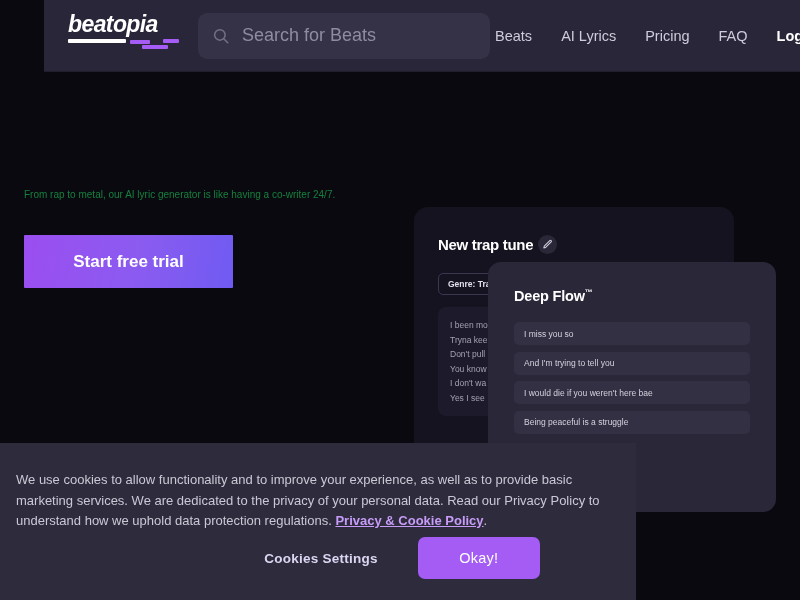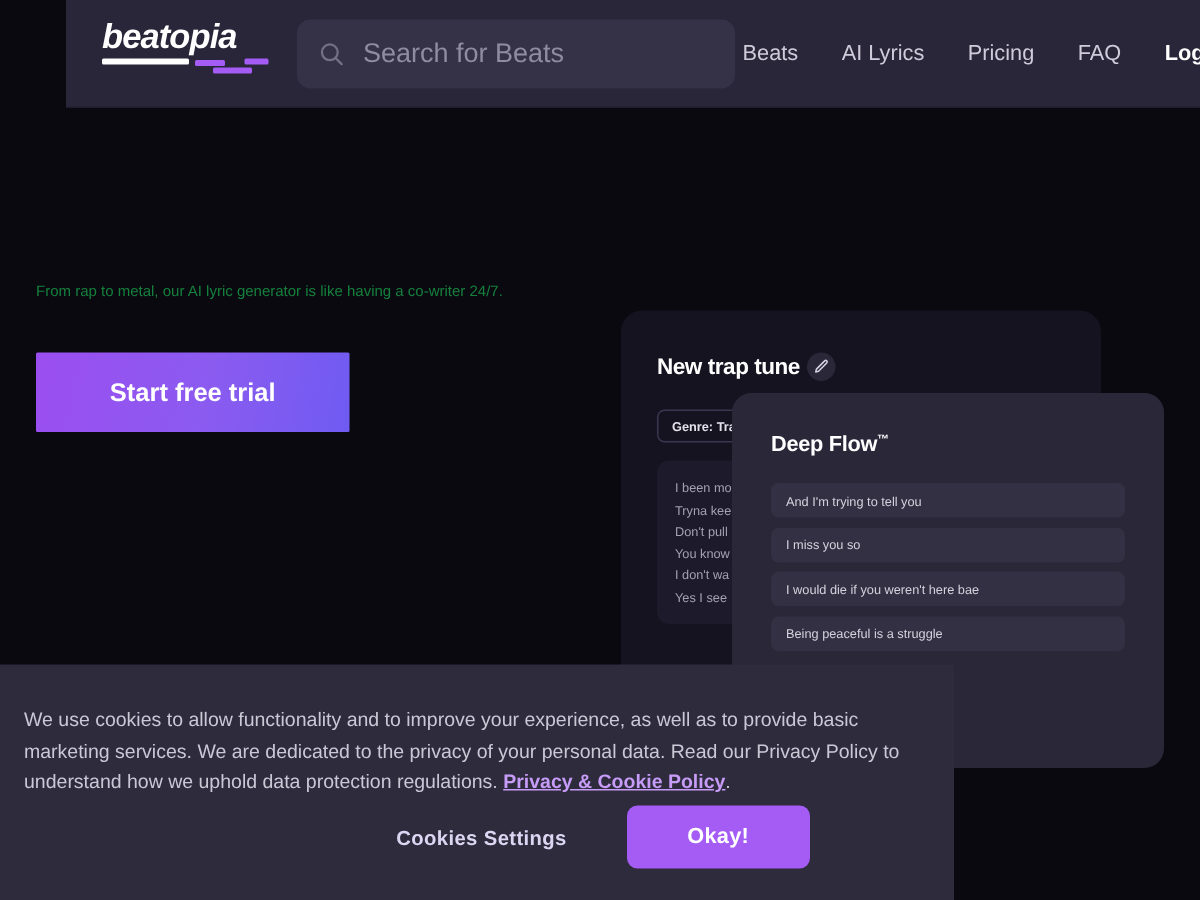--- a/index.html
+++ b/index.html
@@ -278,21 +278,21 @@
     padding: 8px 4px;
   }
   .btn-okay {
     width: 122px;
     height: 42px;
     border: 0;
     border-radius: 7px;
     background: #a45cf5;
     color: #ffffff;
     font-size: 14.5px;
-    font-weight: bold;
+    font-weight: normal;
     letter-spacing: .2px;
     font-family: "Liberation Sans", sans-serif;
     cursor: pointer;
   }
 </style>
 </head>
 <body>
 
 <header class="header">
 
@@ -353,22 +353,22 @@
       <div class="lyric-line">I don't wa</div>
       <div class="lyric-line">Yes I see</div>
     </div>
   </div>
 
   <div class="mock-front">
     <div class="front-title">
       <span>Deep Flow</span><sup>™</sup>
     </div>
     <div class="sugg-list">
+      <div class="sugg">I miss you so</div>
       <div class="sugg">And I'm trying to tell you</div>
-      <div class="sugg">I miss you so</div>
       <div class="sugg">I would die if you weren't here bae</div>
       <div class="sugg">Being peaceful is a struggle</div>
     </div>
   </div>
 
 </section>
 
 <div class="cookie">
   <p class="cookie-text">
     <span>We use cookies to allow functionality and to improve your experience, as well as to provide basic marketing services. We are dedicated to the privacy of your personal data. Read our Privacy Policy to understand how we uphold data protection regulations. </span><a class="cookie-link">Privacy &amp; Cookie Policy</a><span>.</span>

